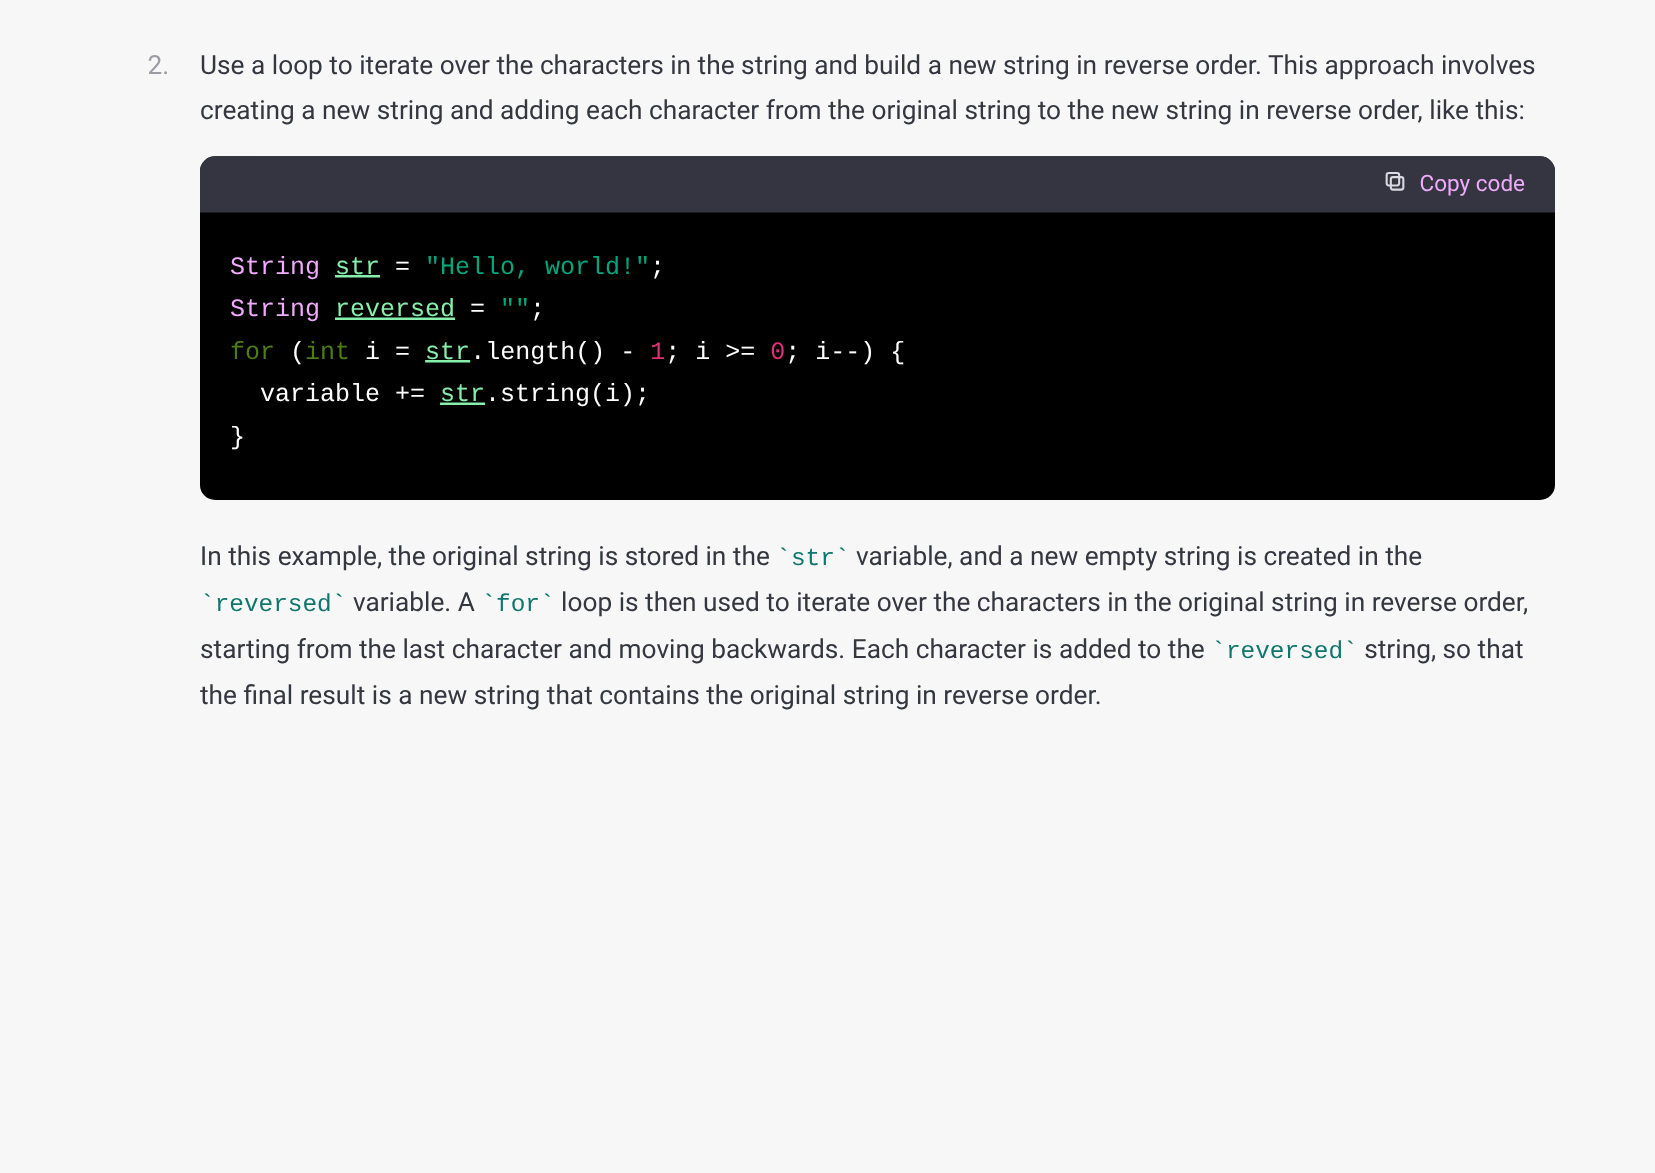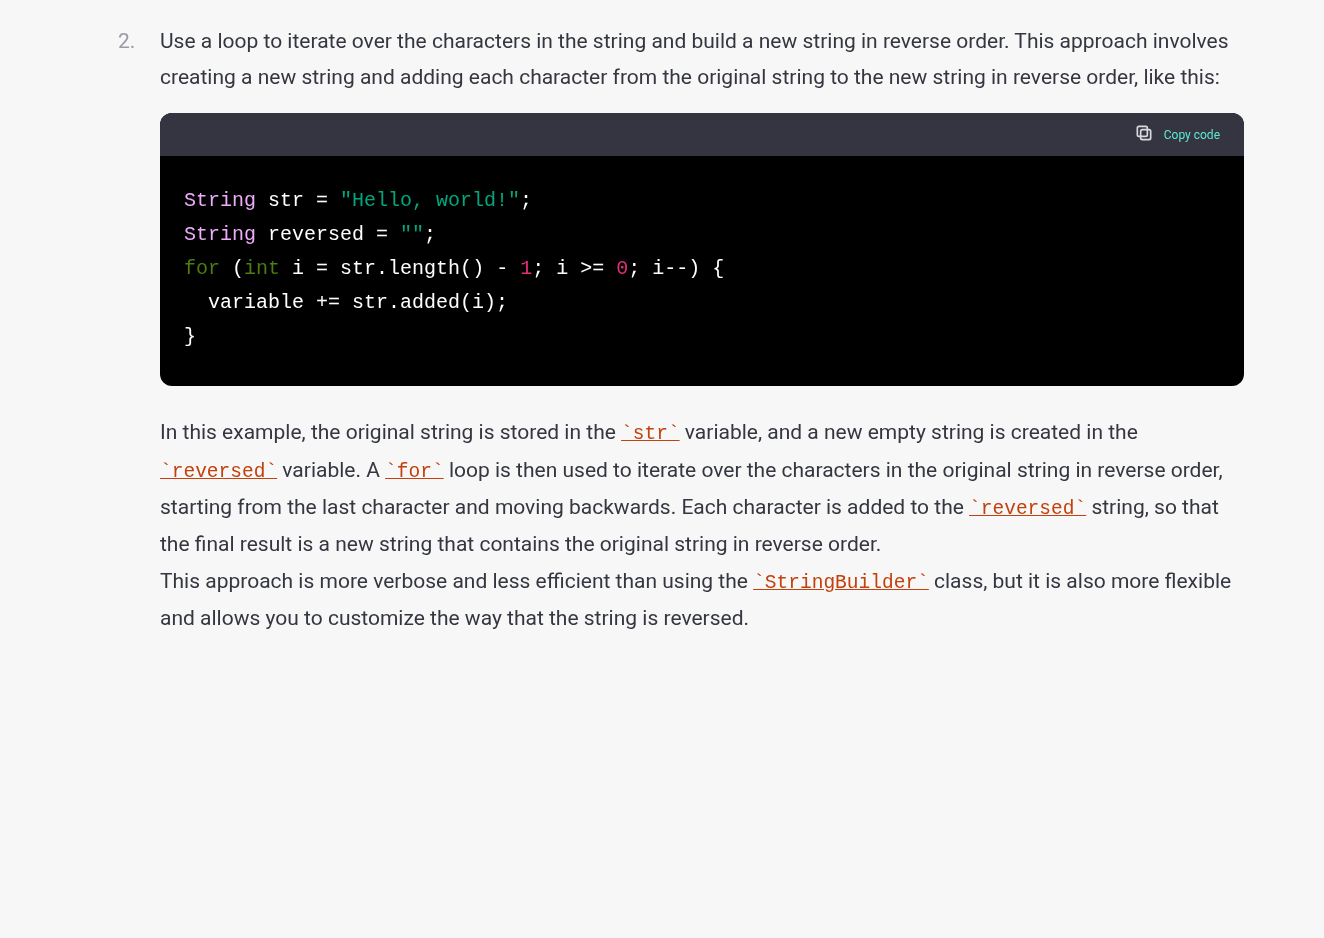--- a/index.html
+++ b/index.html
@@ -4,21 +4,21 @@
 <style>
   body {
     margin: 0;
     padding: 0;
     background: #f7f7f8;
     font-family: -apple-system, BlinkMacSystemFont, "Segoe UI", Roboto, Helvetica, Arial, sans-serif;
     color: #353740;
   }
   .container {
     max-width: 1324px;
-    margin: 4px auto;
+    margin: 16px auto;
     padding: 20px 80px 40px 80px;
     box-sizing: border-box;
   }
   ol.main-list {
     margin: 0;
     padding: 0 0 0 80px;
     list-style: none;
     counter-reset: item 1;
   }
   ol.main-list > li {
@@ -49,22 +49,22 @@
     background: #343541;
     display: flex;
     justify-content: flex-end;
     align-items: center;
     padding: 10px 24px;
   }
   .copy-btn {
     display: inline-flex;
     align-items: center;
     gap: 10px;
-    color: #5eead4;
-    font-size: 12px;
+    color: #f0abfc;
+    font-size: 18px;
     background: transparent;
     border: none;
     cursor: pointer;
     font-family: inherit;
     padding: 0;
   }
   .copy-btn svg {
     width: 20px;
     height: 20px;
     stroke: #d9d9e3;
@@ -76,36 +76,35 @@
     padding: 28px 24px 32px 24px;
     font-family: ui-monospace, SFMono-Regular, "SF Mono", Menlo, Consolas, "Liberation Mono", monospace;
     font-size: 20px;
     line-height: 1.7;
     color: #ffffff;
     white-space: pre;
     overflow-x: auto;
   }
   .tok-keyword { color: #4d7c0f; }
   .tok-type    { color: #f0abfc; }
-  .tok-var     { color: #ffffff; }
+  .tok-var     { color: #86efac; text-decoration: underline; }
   .tok-string  { color: #00a67d; }
   .tok-number  { color: #df3079; }
   .tok-punct   { color: #ffffff; }
 
   .explanation p {
     margin: 0;
     font-size: 21px;
     line-height: 1.75;
     color: #353740;
   }
   code.inline {
     font-family: ui-monospace, SFMono-Regular, "SF Mono", Menlo, Consolas, "Liberation Mono", monospace;
     font-size: 0.93em;
-    color: #c2410c;
-    text-decoration: underline;
+    color: #0f766e;
   }
 </style>
 </head>
 <body>
 
 <div class="container">
   <ol class="main-list">
     <li>
       <p class="intro-text">Use a loop to iterate over the characters in the string and build a new string in reverse order. This approach involves creating a new string and adding each character from the original string to the new string in reverse order, like this:</p>
 
@@ -117,27 +116,24 @@
                   <rect x="8" y="8" width="12" height="12" rx="2"></rect>
                   <rect x="4" y="4" width="12" height="12" rx="2"></rect>
                 </svg>
             </span>
             <span>Copy code</span>
           </button>
         </div>
 <pre class="code-body"><span class="tok-type">String</span> <span class="tok-var">str</span><span class="tok-punct"> = </span><span class="tok-string">"Hello, world!"</span><span class="tok-punct">;</span>
 <span class="tok-type">String</span> <span class="tok-var">reversed</span><span class="tok-punct"> = </span><span class="tok-string">""</span><span class="tok-punct">;</span>
 <span class="tok-keyword">for</span><span class="tok-punct"> (</span><span class="tok-keyword">int</span><span> </span><span class="tok-punct">i</span><span class="tok-punct"> = </span><span class="tok-var">str</span><span class="tok-punct">.length() - </span><span class="tok-number">1</span><span class="tok-punct">; i &gt;= </span><span class="tok-number">0</span><span class="tok-punct">; i--) {</span>
-<span class="tok-punct">  variable += </span><span class="tok-var">str</span><span class="tok-punct">.added(i);</span>
+<span class="tok-punct">  variable += </span><span class="tok-var">str</span><span class="tok-punct">.string(i);</span>
 <span class="tok-punct">}</span></pre>
       </div>
 
       <div class="explanation">
         <p>
           <span>In this example, the original string is stored in the </span><code class="inline">`str`</code><span> variable, and a new empty string is created in the </span><code class="inline">`reversed`</code><span> variable. A </span><code class="inline">`for`</code><span> loop is then used to iterate over the characters in the original string in reverse order, starting from the last character and moving backwards. Each character is added to the </span><code class="inline">`reversed`</code><span> string, so that the final result is a new string that contains the original string in reverse order.</span>
         </p>
-        <p>
-          <span>This approach is more verbose and less efficient than using the </span><code class="inline">`StringBuilder`</code><span> class, but it is also more flexible and allows you to customize the way that the string is reversed.</span>
-        </p>
       </div>
     </li>
   </ol>
 </div>
 
 </body></html>

